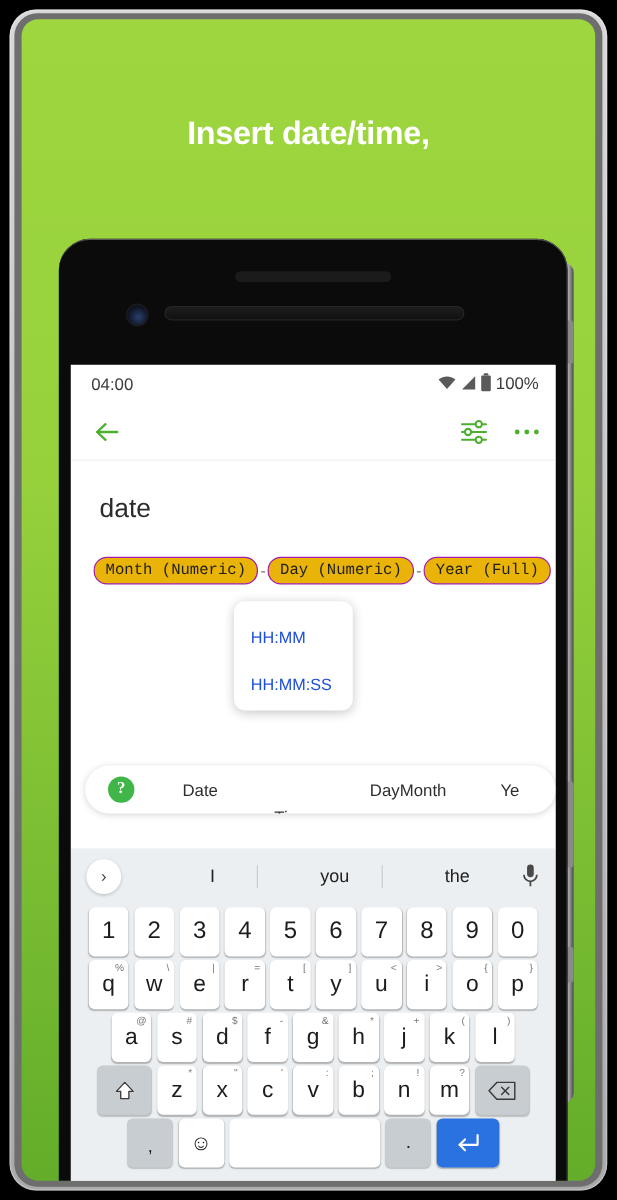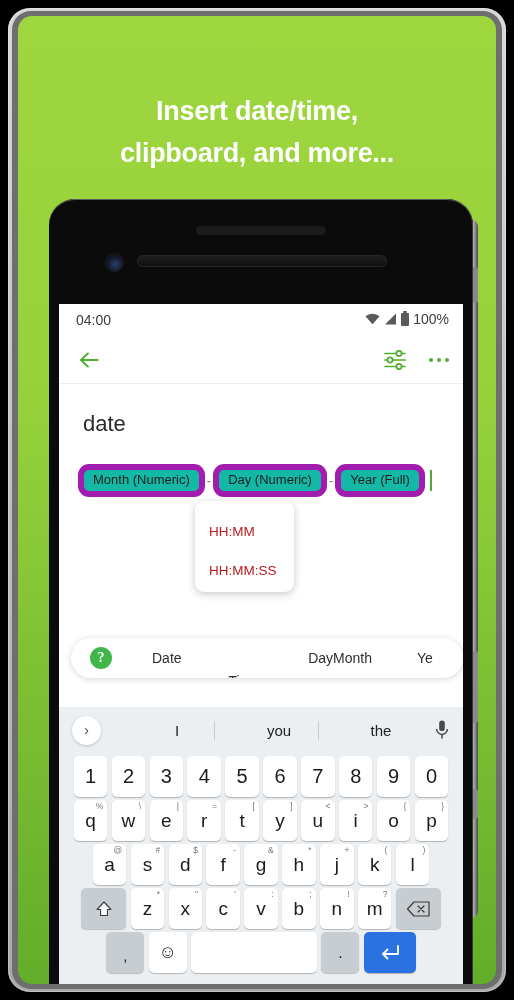--- a/index.html
+++ b/index.html
@@ -57,29 +57,29 @@
   .back-arrow{position:absolute;left:17px;top:10px;width:26px;height:26px;cursor:pointer;}
   .appbar-right{position:absolute;right:14px;top:11px;display:flex;align-items:center;gap:22px;}
   .tune-icon{width:24px;height:24px;cursor:pointer;}
   .overflow{display:flex;gap:3.5px;align-items:center;cursor:pointer;padding:6px 0;}
   .overflow i{width:4.5px;height:4.5px;border-radius:50%;background:#4caf2f;display:block;}
 
   
   .app-body{position:relative;height:324px;background:#fff;}
   .doc-title{position:absolute;left:24px;top:27px;font-size:22px;color:#2b2b2b;}
   .chip-row{position:absolute;left:19px;top:80px;display:flex;align-items:center;}
-  .chip{background:#14b8a6;border:6px solid #a21caf;border-radius:11px;
-    padding:2px 9px 3px;font-size:13px;color:#1e1e1e;white-space:nowrap;line-height:16px;cursor:pointer;}
+  .chip{background:#eab308;border:1px solid #a21caf;border-radius:11px;
+    padding:2px 9px 3px;font-size:13px;color:#1e1e1e;white-space:nowrap;line-height:16px;cursor:pointer;font-family:Liberation Mono, monospace;}
   .chip-sep{color:#6f6f6f;font-size:13px;padding:0 2px;}
   .caret{width:2px;height:21px;background:#4caf2f;margin-left:5px;}
 
   
   .popup{position:absolute;left:136px;top:117px;width:99px;height:91px;background:#fff;
     border-radius:9px;box-shadow:0 2px 9px rgba(0,0,0,.22);}
-  .popup-item{position:absolute;left:14px;font-size:13.5px;color:#b91c1c;cursor:pointer;text-align:right;}
+  .popup-item{position:absolute;left:14px;font-size:13.5px;color:#1d4ed8;cursor:pointer;text-align:right;}
   .popup-item.p1{top:23px;}
   .popup-item.p2{top:62px;}
 
   
   .toolstrip{position:absolute;left:12px;top:254px;width:392px;height:40px;background:#fff;
     border-radius:20px;box-shadow:0 1px 6px rgba(0,0,0,.17);display:flex;align-items:center;overflow:hidden;}
   .help-ic{margin-left:19px;width:22px;height:22px;border-radius:50%;background:#41b648;color:#fff;
     font-size:14px;font-weight:bold;display:flex;align-items:center;justify-content:center;
     font-family:"Liberation Serif",serif;cursor:pointer;flex:none;}
   .ts-tab{font-size:14px;color:#2e2e2e;cursor:pointer;white-space:nowrap;flex:none;}
@@ -131,21 +131,20 @@
 <body>
 
 <div id="root">
   <div class="outer-frame"></div>
   <div class="outer-frame2"></div>
 
   <div class="green-card">
 
     <div class="headline">
       <div>Insert date/time,</div>
-      <div>clipboard, and more...</div>
     </div>
 
     <div class="phone">
       <div class="phone-side">
         <div class="btn-power"></div>
         <div class="btn-vol"></div>
         <div class="btn-vol2"></div>
       </div>
       <div class="phone-body">
         <div class="earpiece"></div>

